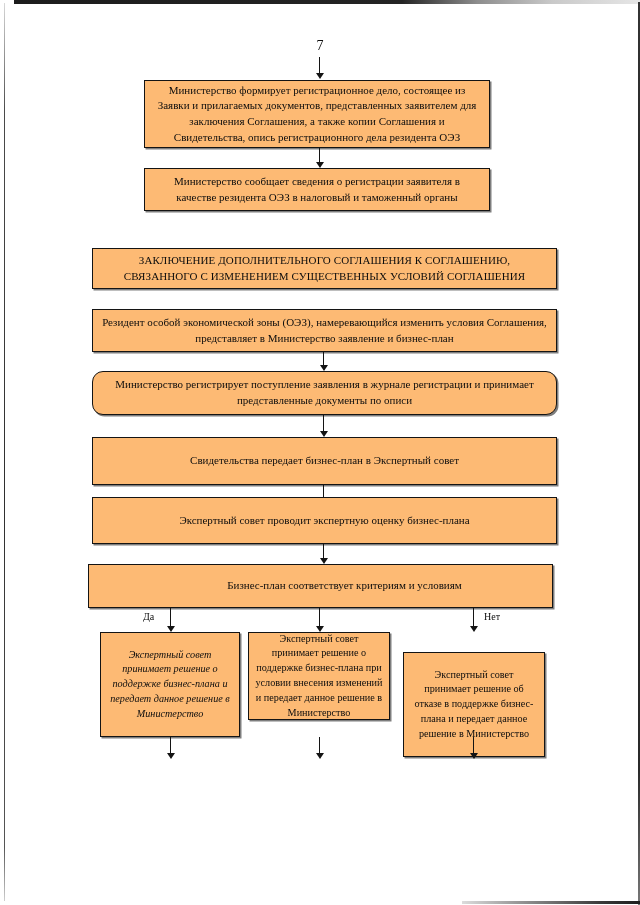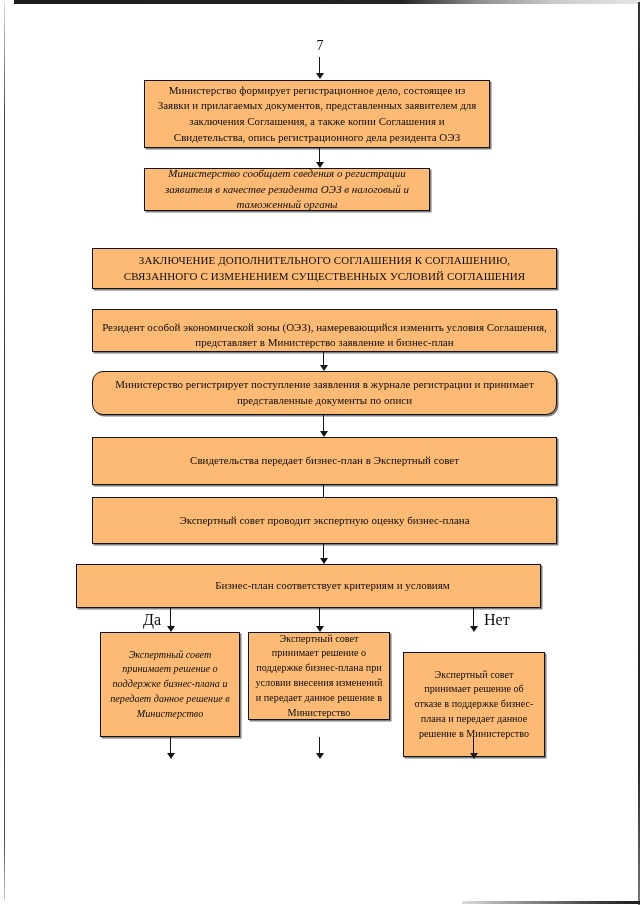--- a/index.html
+++ b/index.html
@@ -114,21 +114,21 @@
     height: 0;
     border-left: 4.5px solid transparent;
     border-right: 4.5px solid transparent;
     border-top: 6px solid #141414;
     margin-top: -0.5px;
   }
 
   
   .branch-label {
     position: absolute;
-    font-size: 16px;
+    font-size: 10px;
     line-height: 1;
     white-space: nowrap;
   }
 </style>
 </head>
 <body>
 
 <div id="page">
 
   <div class="scan-edge-top"></div>
@@ -145,29 +145,29 @@
 
   <div class="fbox" style="left:144px; top:80px; width:346px; height:68px;">
     <span class="txt">Министерство формирует регистрационное дело, состоящее из Заявки и прилагаемых документов, представленных заявителем для заключения Соглашения, а также копии Соглашения и Свидетельства, опись регистрационного дела резидента ОЭЗ</span>
   </div>
 
   <div class="arrow" style="left:314px; top:148px; height:20px;">
     <div class="shaft"></div>
       <div class="head"></div>
   </div>
 
-  <div class="fbox" style="left:144px; top:168px; width:286px; height:43px;font-style:italic;">
+  <div class="fbox" style="left:144px; top:168px; width:346px; height:43px;">
     <span class="txt">Министерство сообщает сведения о регистрации заявителя в качестве резидента ОЭЗ в налоговый и таможенный органы</span>
   </div>
 
   <div class="fbox banner" style="left:92px; top:248px; width:465px; height:41px;">
     <span class="txt">ЗАКЛЮЧЕНИЕ ДОПОЛНИТЕЛЬНОГО СОГЛАШЕНИЯ К СОГЛАШЕНИЮ, СВЯЗАННОГО С ИЗМЕНЕНИЕМ СУЩЕСТВЕННЫХ УСЛОВИЙ СОГЛАШЕНИЯ</span>
   </div>
 
-  <div class="fbox" style="left:92px; top:309px; width:465px; height:43px;align-items:flex-end;">
+  <div class="fbox" style="left:92px; top:309px; width:465px; height:43px;">
     <span class="txt">Резидент особой экономической зоны (ОЭЗ), намеревающийся изменить условия Соглашения, представляет в Министерство заявление и бизнес-план</span>
   </div>
 
   <div class="arrow" style="left:318px; top:352px; height:19px;">
     <div class="shaft"></div>
       <div class="head"></div>
   </div>
 
   <div class="fbox" style="left:92px; top:371px; width:465px; height:44px;border-radius:11px;">
     <span class="txt">Министерство регистрирует поступление заявления в журнале регистрации и принимает представленные документы по описи</span>
@@ -189,21 +189,21 @@
 
   <div class="fbox" style="left:92px; top:497px; width:465px; height:47px;">
     <span class="txt">Экспертный совет проводит экспертную оценку бизнес-плана</span>
   </div>
 
   <div class="arrow" style="left:318px; top:544px; height:20px;">
     <div class="shaft"></div>
       <div class="head"></div>
   </div>
 
-  <div class="fbox" style="left:76px; top:564px; width:465px; height:44px;padding-left:48px;">
+  <div class="fbox" style="left:88px; top:564px; width:465px; height:44px;padding-left:48px;">
     <span class="txt">Бизнес-план соответствует критериям и условиям</span>
   </div>
 
   <div class="arrow" style="left:165px; top:608px; height:24px;">
     <div class="shaft"></div>
       <div class="head"></div>
   </div>
   <div class="branch-label" style="left:143px; top:612px;">Да</div>
 
   <div class="arrow" style="left:314px; top:608px; height:24px;">

